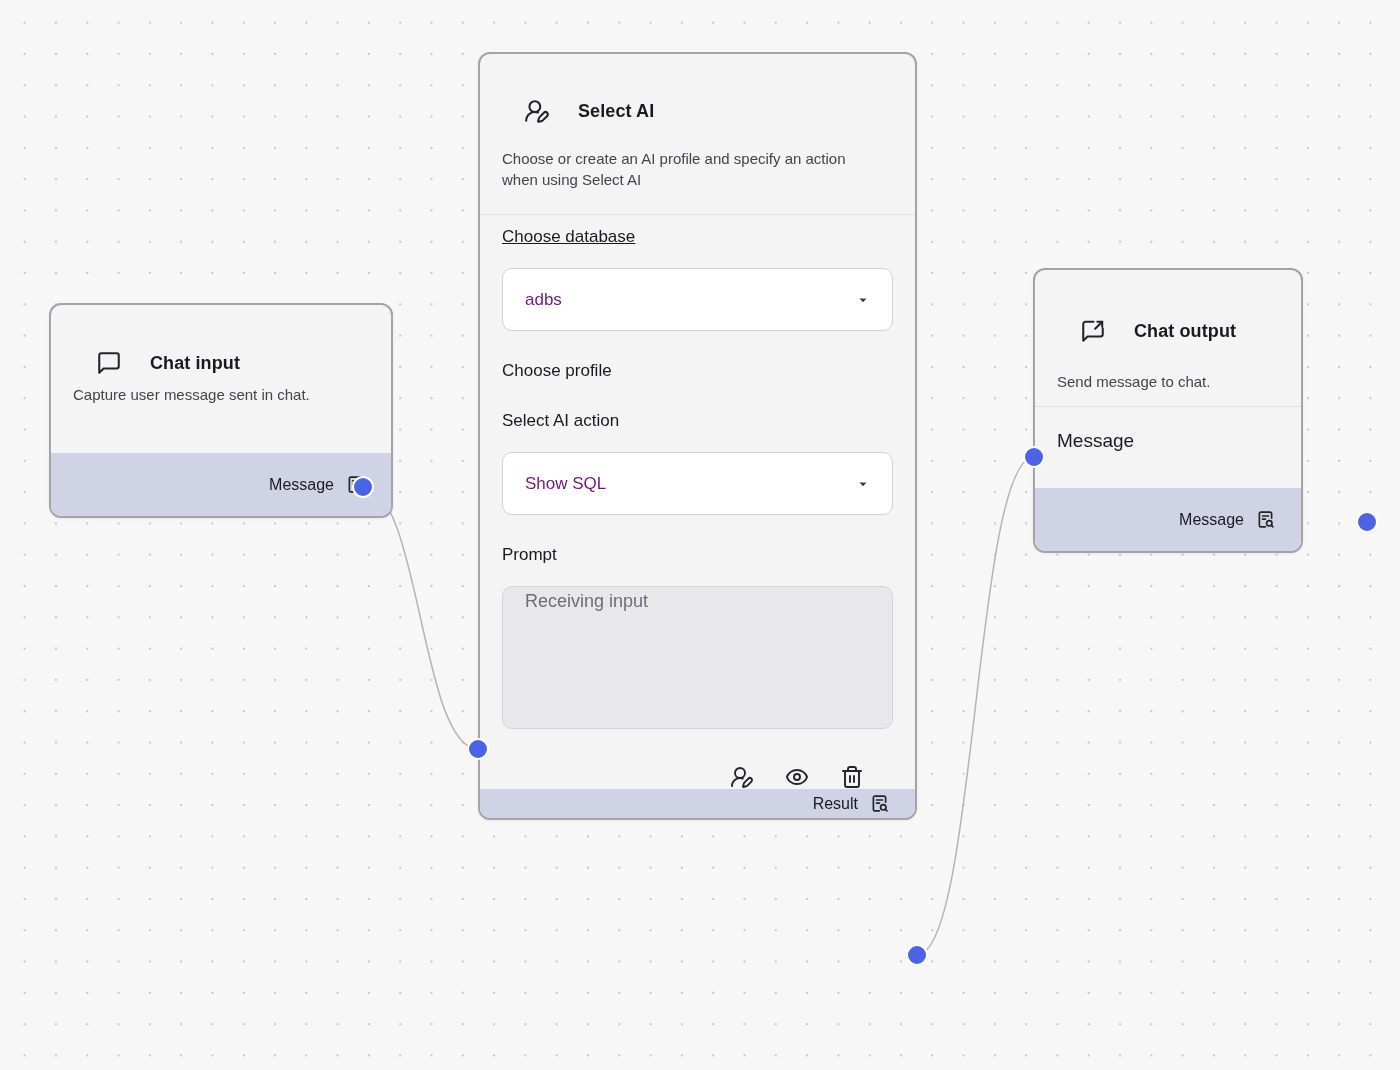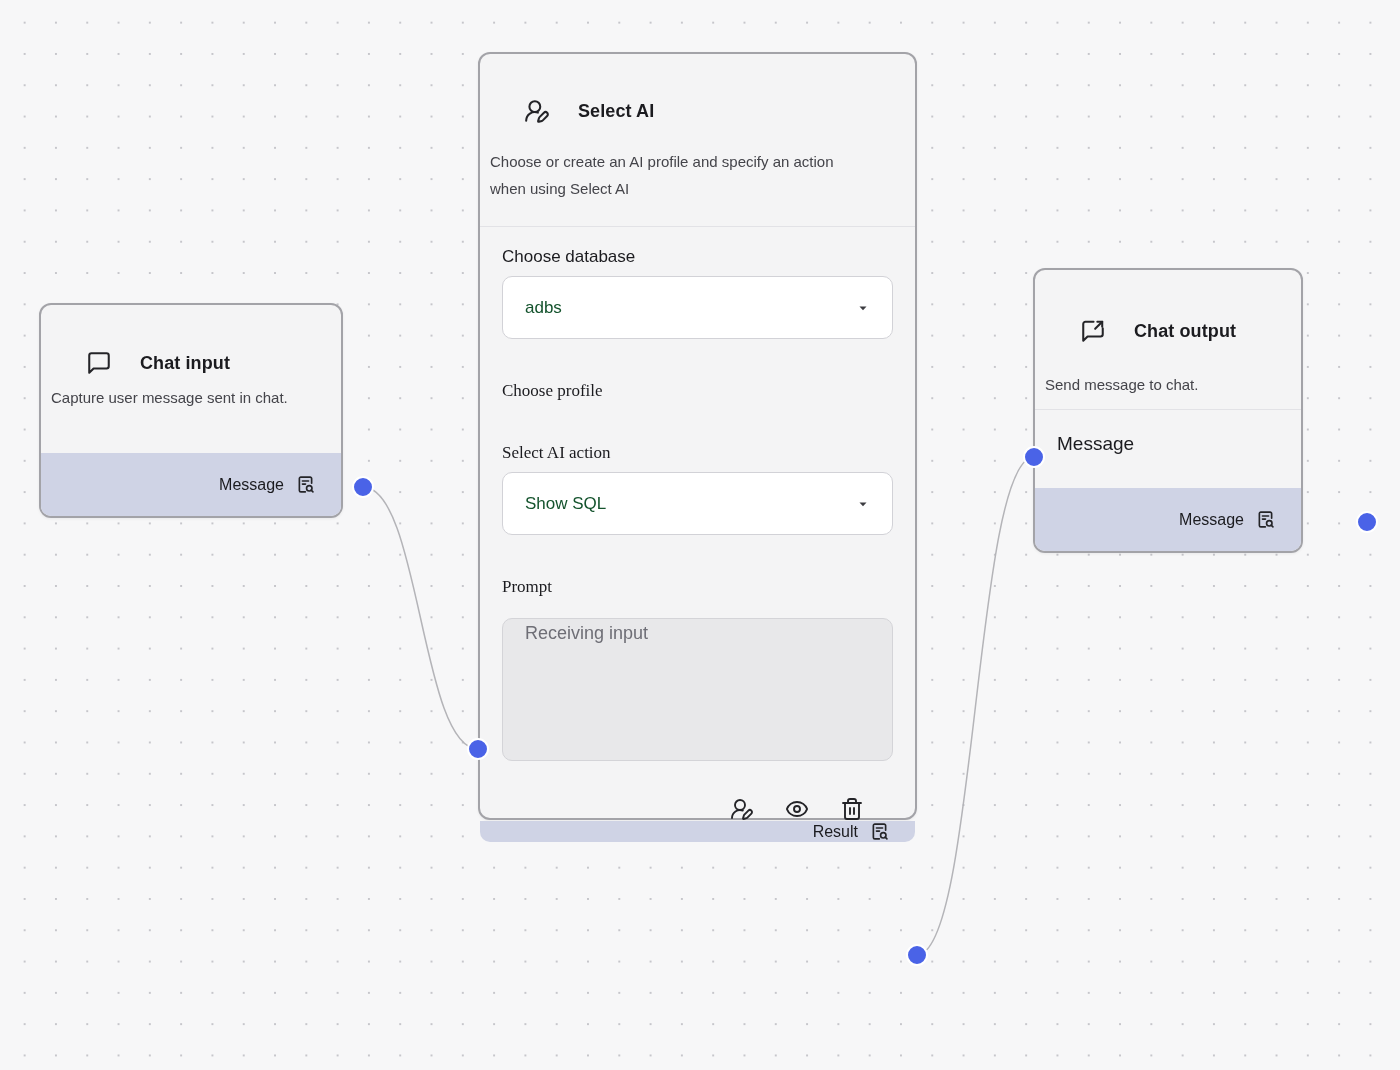--- a/index.html
+++ b/index.html
@@ -27,21 +27,21 @@
   }
   .node {
     position: absolute;
     background: #f4f4f5;
     border: 2px solid #a3a3a8;
     border-radius: 12px;
     display: flex;
     flex-direction: column;
     box-shadow: 0 1px 3px rgba(0,0,0,0.06);
   }
-  .node-chat-input  { left: 39px;  top: 303px; width: 304px; height: 215px; }
+  .node-chat-input  { left: 49px;  top: 303px; width: 344px; height: 215px; }
   .node-select-ai   { left: 478px; top: 52px;  width: 439px; height: 768px; }
   .node-chat-output { left: 1033px;top: 268px; width: 270px; height: 285px; }
 
   .header-row {
     display: flex;
     align-items: center;
     padding-left: 44px;
   }
   .node-chat-input  .header-row { margin-top: 45px; padding-left: 45px; }
   .node-select-ai   .header-row { margin-top: 44px; }
@@ -54,50 +54,50 @@
   }
   .node-icon svg { width: 100%; height: 100%; }
   .node-title {
     margin-left: 28px;
     font-size: 18px;
     font-weight: bold;
     color: #1b1b1f;
     letter-spacing: 0.1px;
   }
   .node-desc {
-    padding: 0 10px;
+    padding: 0 22px;
     font-size: 15px;
-    line-height: 27px;
+    line-height: 21px;
     color: #44444a;
   }
   .node-chat-input  .node-desc { margin-top: 8px; }
   .node-select-ai   .node-desc { margin-top: 24px; max-width: 390px; }
   .node-chat-output .node-desc { margin-top: 27px; }
 
   .divider { border-top: 1px solid #e2e2e6; margin-top: 24px; }
 
   .body-section { padding: 0 22px; display: flex; flex-direction: column; }
   .field-label {
     font-size: 17px;
     color: #1b1b1f;
   }
-  .lbl-1 { margin-top: 20px; }
-  .lbl-n { margin-top: 42px; font-family: Liberation Serif, serif; }
+  .lbl-1 { margin-top: 12px; text-decoration: underline; }
+  .lbl-n { margin-top: 30px; }
   .select-box {
-    margin-top: 9px;
+    margin-top: 21px;
     height: 63px;
     background: #ffffff;
     border: 1px solid #d2d2d7;
     border-radius: 10px;
     display: flex;
     align-items: center;
     justify-content: space-between;
     padding: 0 22px;
     font-size: 17px;
-    color: #14532d;
+    color: #701a75;
     cursor: pointer;
   }
   .caret { width: 14px; height: 14px; color: #3c3c41; flex: none; }
   .prompt-box {
     margin-top: 21px;
     height: 143px;
     width: 100%;
     background: #e8e8ea;
     border: 1px solid #d4d4d8;
     border-radius: 10px;

